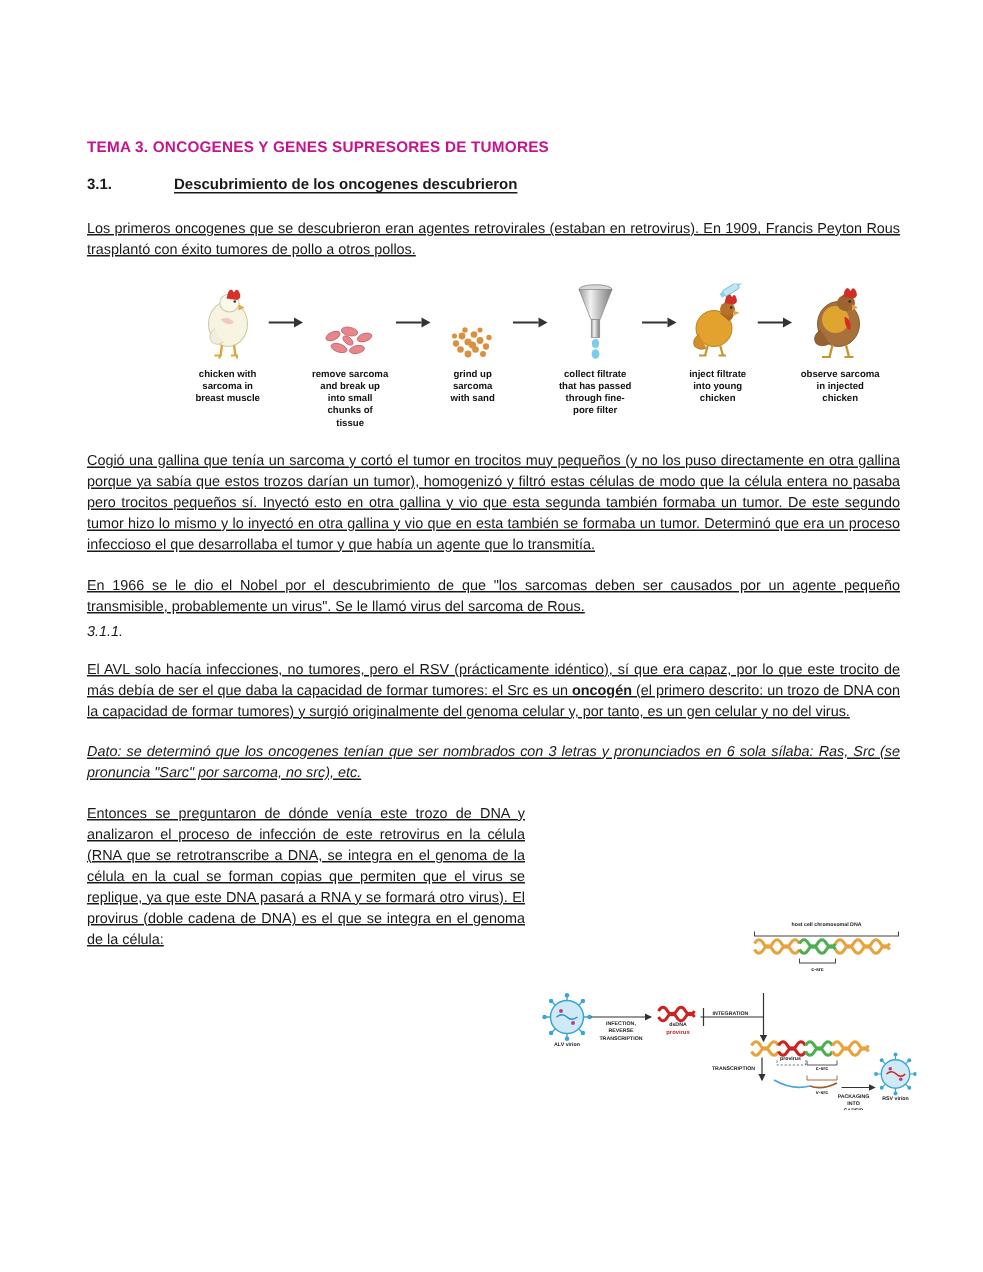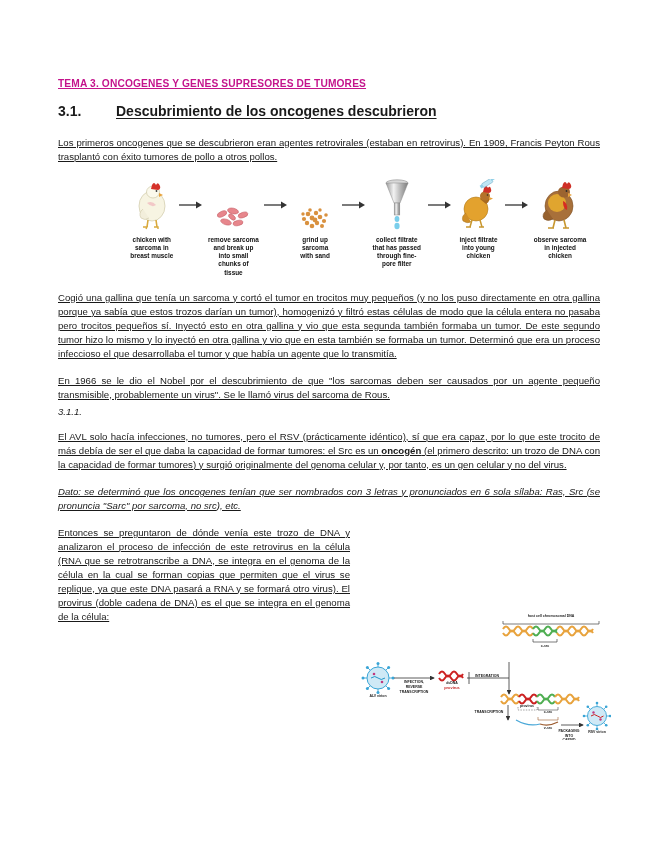--- a/index.html
+++ b/index.html
@@ -20,29 +20,28 @@
     height: 848px;
     background: #ffffff;
     box-sizing: border-box;
     padding: 78px 55px 0 58px;
   }
   .doc-title {
     color: #c4148c;
     font-weight: bold;
     font-size: 10.2px;
     letter-spacing: 0.15px;
-    margin: 0 0 12px 0;
+    margin: 15px 0 12px 0;
     line-height: 1.25;
-    text-decoration: underline;
   }
   .section-head {
     display: flex;
     align-items: flex-start;
     margin: 0 0 17px 0;
-    font-size: 14px;
+    font-size: 10px;
     font-weight: bold;
   }
   .section-num {
     width: 58px;
     flex: 0 0 58px;
   }
   .section-text {
     text-decoration: underline;
     text-underline-offset: 2px;
   }

